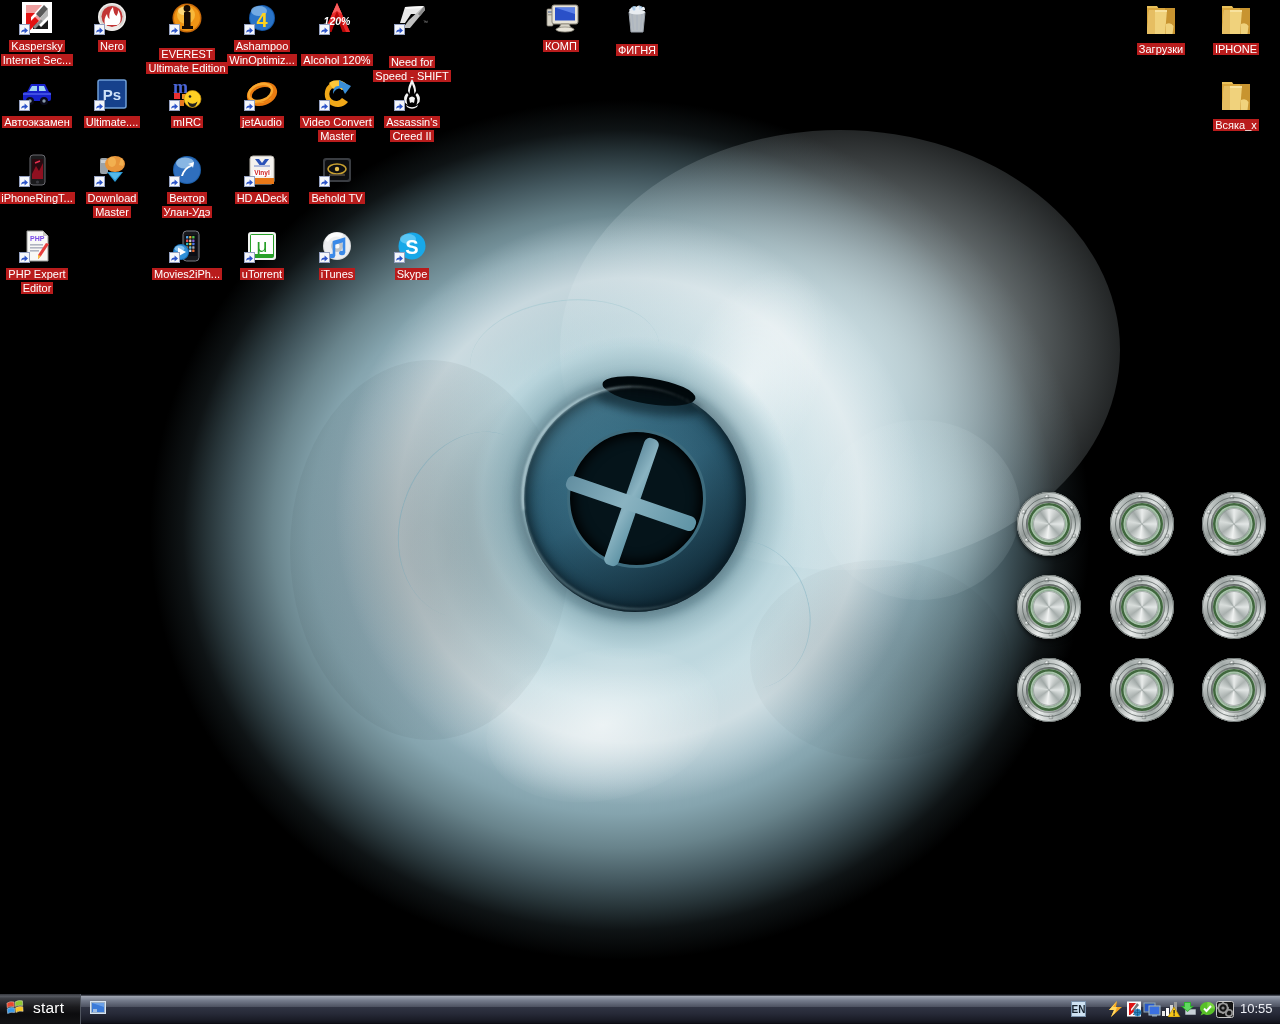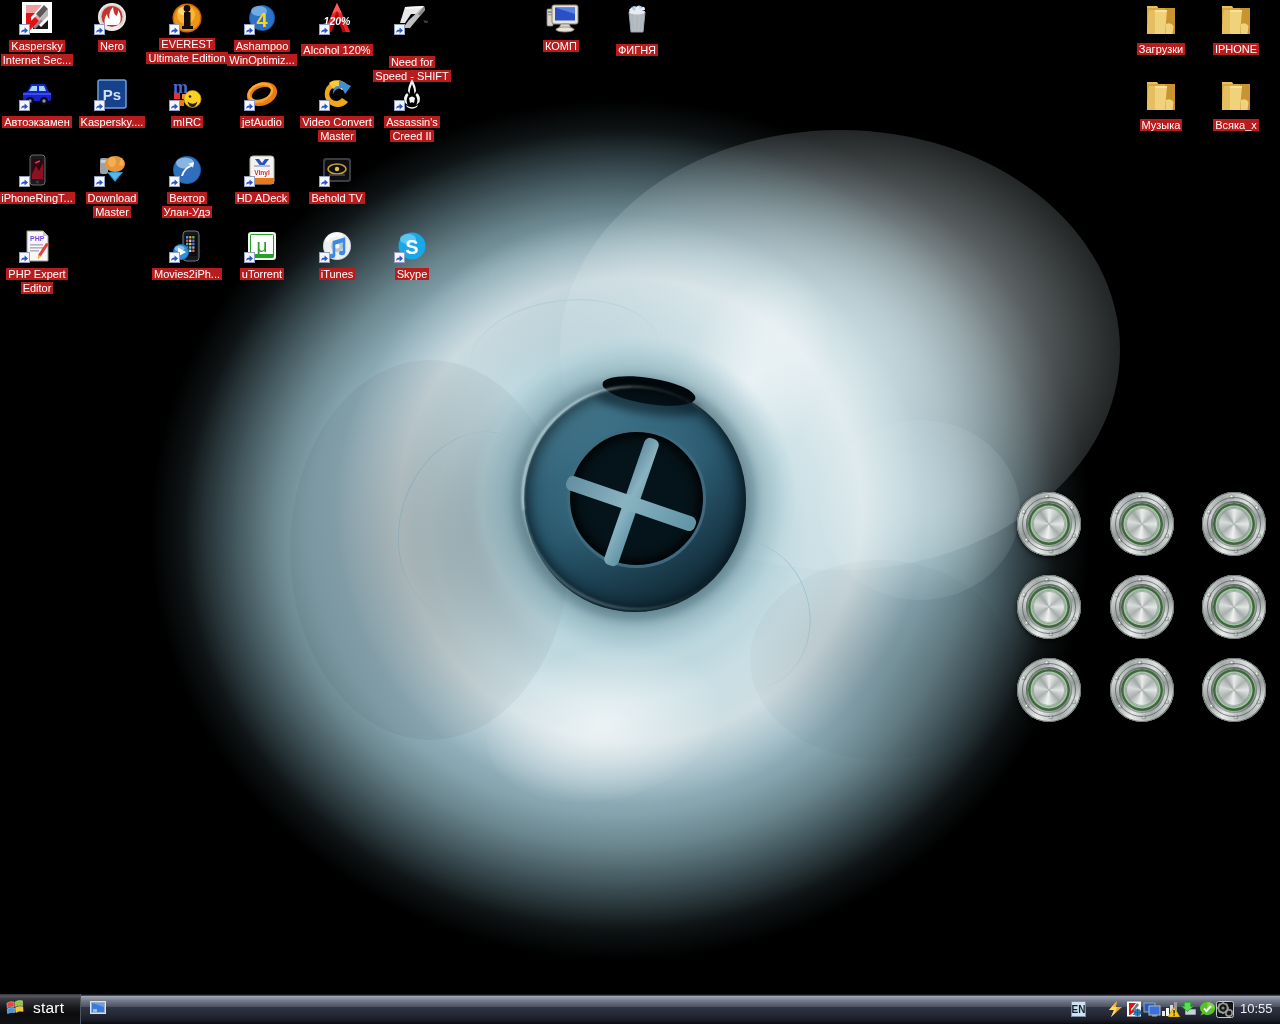--- a/index.html
+++ b/index.html
@@ -219,39 +219,39 @@
           <circle cx="16" cy="16" r="14.5" fill="#c86a0a"></circle>
           <circle cx="16" cy="16" r="13" fill="#ef9415"></circle>
           <circle cx="15" cy="13" r="9" fill="#f8b83a"></circle>
           <ellipse cx="13" cy="9" rx="6" ry="4" fill="#fcd97a"></ellipse>
           <rect x="13" y="10" width="6.5" height="16" rx="1" fill="#140a02"></rect>
           <circle cx="16" cy="6.5" r="3.4" fill="#140a02"></circle>
           <path d="M11 24 L22 24 L22 27 L11 27 Z" fill="#140a02"></path>
         </svg><svg class="sc" width="11" height="11" viewBox="0 0 11 11">
           <rect x="0.5" y="0.5" width="10" height="10" fill="#f4f6fa" stroke="#94a0c0"></rect>
           <path d="M2.2 8.8 Q2.2 5.6 5.6 5.6 L5.6 3.4 L9 6.6 L5.6 9.6 L5.6 7.4 Q3.6 7.2 2.2 8.8 Z" fill="#2a52c8"></path>
-        </svg></span><div class="lbl" style="margin-top:0"><span>EVEREST</span><br><span>Ultimate Edition</span></div></div>
+        </svg></span><div class="lbl" style="margin-top:10px"><span>EVEREST</span><br><span>Ultimate Edition</span></div></div>
 <div class="cell" style="left:207px;top:2px"><span class="ic" style="width:32px;height:32px"><svg width="32" height="32" viewBox="0 0 32 32">
           <circle cx="16" cy="16" r="13" fill="#1458a8"></circle>
           <circle cx="16" cy="16" r="12" fill="#2a74c8"></circle>
           <ellipse cx="13" cy="9" rx="8" ry="5" fill="#7fb4e8" opacity="0.85"></ellipse>
           <text x="16" y="25" font-size="20" font-weight="bold" fill="#ffd21f" text-anchor="middle" font-family="Liberation Sans">4</text>
         </svg><svg class="sc" width="11" height="11" viewBox="0 0 11 11">
           <rect x="0.5" y="0.5" width="10" height="10" fill="#f4f6fa" stroke="#94a0c0"></rect>
           <path d="M2.2 8.8 Q2.2 5.6 5.6 5.6 L5.6 3.4 L9 6.6 L5.6 9.6 L5.6 7.4 Q3.6 7.2 2.2 8.8 Z" fill="#2a52c8"></path>
         </svg></span><div class="lbl" style="margin-top:2px"><span>Ashampoo</span><br><span>WinOptimiz...</span></div></div>
 <div class="cell" style="left:282px;top:2px"><span class="ic" style="width:32px;height:32px"><svg width="32" height="32" viewBox="0 0 32 32">
           <path d="M16 1 L29 30 L21.5 30 L16 15 L10.5 30 L3 30 Z" fill="#b80808"></path>
           <path d="M16 1 L29 30 L25 30 L16 9 L7 30 L3 30 Z" fill="#e82828"></path>
           <path d="M16 1 L21 12 L16 9 L11 12 Z" fill="#f86060"></path>
           <text x="16" y="23" font-size="10.5" font-weight="bold" font-style="italic" fill="#fff" text-anchor="middle" font-family="Liberation Sans">120%</text>
         </svg><svg class="sc" width="11" height="11" viewBox="0 0 11 11">
           <rect x="0.5" y="0.5" width="10" height="10" fill="#f4f6fa" stroke="#94a0c0"></rect>
           <path d="M2.2 8.8 Q2.2 5.6 5.6 5.6 L5.6 3.4 L9 6.6 L5.6 9.6 L5.6 7.4 Q3.6 7.2 2.2 8.8 Z" fill="#2a52c8"></path>
-        </svg></span><div class="lbl" style="margin-top:6px"><span>Alcohol 120%</span></div></div>
+        </svg></span><div class="lbl" style="margin-top:16px"><span>Alcohol 120%</span></div></div>
 <div class="cell" style="left:357px;top:2px"><span class="ic" style="width:32px;height:32px"><svg width="32" height="32" viewBox="0 0 32 32">
           <path d="M9 5 L28 4 L22 12 L15 12 L9 21 L4 21 Z" fill="#e8e8e8"></path>
           <path d="M28 4 L29 8 L14 26 L7 26 L13 18 Z" fill="#c0c0c0"></path>
           <path d="M9 5 L28 4 L26 6 L10 7 Z" fill="#f8f8f8"></path>
           <path d="M28 4 L29 8 L24 14 L22 12 Z" fill="#8a8a8a"></path>
           <text x="27" y="22" font-size="5" fill="#9a9a9a" font-family="Liberation Sans">™</text>
         </svg><svg class="sc" width="11" height="11" viewBox="0 0 11 11">
           <rect x="0.5" y="0.5" width="10" height="10" fill="#f4f6fa" stroke="#94a0c0"></rect>
           <path d="M2.2 8.8 Q2.2 5.6 5.6 5.6 L5.6 3.4 L9 6.6 L5.6 9.6 L5.6 7.4 Q3.6 7.2 2.2 8.8 Z" fill="#2a52c8"></path>
         </svg></span><div class="lbl" style="margin-top:18px"><span>Need for</span><br><span>Speed - SHIFT</span></div></div>
@@ -269,21 +269,21 @@
           <rect x="0.5" y="0.5" width="10" height="10" fill="#f4f6fa" stroke="#94a0c0"></rect>
           <path d="M2.2 8.8 Q2.2 5.6 5.6 5.6 L5.6 3.4 L9 6.6 L5.6 9.6 L5.6 7.4 Q3.6 7.2 2.2 8.8 Z" fill="#2a52c8"></path>
         </svg></span><div class="lbl" style="margin-top:2px"><span>Автоэкзамен</span></div></div>
 <div class="cell" style="left:57px;top:78px"><span class="ic" style="width:32px;height:32px"><svg width="32" height="32" viewBox="0 0 32 32">
           <rect x="2" y="2" width="28" height="28" rx="2" fill="#16418c"></rect>
           <rect x="2" y="2" width="28" height="28" rx="2" fill="none" stroke="#6f9fd8" stroke-width="1.5"></rect>
           <text x="16" y="22" font-size="15" font-weight="bold" fill="#cfe2f8" text-anchor="middle" font-family="Liberation Sans">Ps</text>
         </svg><svg class="sc" width="11" height="11" viewBox="0 0 11 11">
           <rect x="0.5" y="0.5" width="10" height="10" fill="#f4f6fa" stroke="#94a0c0"></rect>
           <path d="M2.2 8.8 Q2.2 5.6 5.6 5.6 L5.6 3.4 L9 6.6 L5.6 9.6 L5.6 7.4 Q3.6 7.2 2.2 8.8 Z" fill="#2a52c8"></path>
-        </svg></span><div class="lbl" style="margin-top:2px"><span>Kaspersky....</span></div></div>
+        </svg></span><div class="lbl" style="margin-top:2px"><span>Ultimate....</span></div></div>
 <div class="cell" style="left:132px;top:78px"><span class="ic" style="width:32px;height:32px"><svg width="32" height="32" viewBox="0 0 32 32">
           <text x="2" y="15" font-size="18" font-weight="bold" fill="#4a66d8" font-family="Liberation Serif">m</text>
           <rect x="3" y="15" width="6" height="6" fill="#e83030"></rect>
           <rect x="4" y="22" width="9" height="6" fill="#e87820"></rect>
           <rect x="11" y="16" width="5" height="5" fill="#f09030"></rect>
           <circle cx="21.5" cy="21" r="8.5" fill="#ffd024"></circle>
           <circle cx="21.5" cy="21" r="8.5" fill="none" stroke="#c89010" stroke-width="0.7"></circle>
           <circle cx="19" cy="18.5" r="1.3" fill="#222"></circle>
           <path d="M16.5 23.5 q5 4.5 10 0 q-1.5 5.5 -5 5.5 q-3.5 0 -5-5.5z" fill="#222"></path>
         </svg><svg class="sc" width="11" height="11" viewBox="0 0 11 11">
@@ -471,29 +471,20 @@
         </svg></span><div class="lbl" style="margin-top:4px"><span>Загрузки</span></div></div>
 <div class="cell" style="left:1181px;top:3px"><span class="ic" style="width:32px;height:30px"><svg width="32" height="32" viewBox="0 0 32 32">
           <path d="M2 3 L12 3 L14 6 L2 6 Z" fill="#e8c05a"></path>
           <path d="M2 5 L20 5 L20 31 L2 31 Z" fill="#d9a73f"></path>
           <path d="M20 5 L30 5 L30 31 L20 31 Z" fill="#c89430"></path>
           <path d="M4 7 L22 7 L20 31 L2 31 Z" fill="#f0d27c"></path>
           <path d="M6 7 L22 7 L22 9 L6 9" fill="#f8e29e"></path>
           <path d="M4 7 L10 7 L10 31 L2 31 Z" fill="#e6be62"></path>
           <path d="M21 21 Q26 19 28.5 23 L27.5 31 L20.5 31 Z" fill="#f0d27c"></path>
         </svg></span><div class="lbl" style="margin-top:4px"><span>IPHONE</span></div></div>
-<div class="cell" style="left:1106px;top:79px"><span class="ic" style="width:32px;height:30px"><svg width="32" height="32" viewBox="0 0 32 32">
-          <path d="M2 3 L12 3 L14 6 L2 6 Z" fill="#e8c05a"></path>
-          <path d="M2 5 L20 5 L20 31 L2 31 Z" fill="#d9a73f"></path>
-          <path d="M20 5 L30 5 L30 31 L20 31 Z" fill="#c89430"></path>
-          <path d="M4 7 L22 7 L20 31 L2 31 Z" fill="#f0d27c"></path>
-          <path d="M6 7 L22 7 L22 9 L6 9" fill="#f8e29e"></path>
-          <path d="M4 7 L10 7 L10 31 L2 31 Z" fill="#e6be62"></path>
-          <path d="M21 21 Q26 19 28.5 23 L27.5 31 L20.5 31 Z" fill="#f0d27c"></path>
-        </svg></span><div class="lbl" style="margin-top:4px"><span>Музыка</span></div></div>
 <div class="cell" style="left:1181px;top:79px"><span class="ic" style="width:32px;height:30px"><svg width="32" height="32" viewBox="0 0 32 32">
           <path d="M2 3 L12 3 L14 6 L2 6 Z" fill="#e8c05a"></path>
           <path d="M2 5 L20 5 L20 31 L2 31 Z" fill="#d9a73f"></path>
           <path d="M20 5 L30 5 L30 31 L20 31 Z" fill="#c89430"></path>
           <path d="M4 7 L22 7 L20 31 L2 31 Z" fill="#f0d27c"></path>
           <path d="M6 7 L22 7 L22 9 L6 9" fill="#f8e29e"></path>
           <path d="M4 7 L10 7 L10 31 L2 31 Z" fill="#e6be62"></path>
           <path d="M21 21 Q26 19 28.5 23 L27.5 31 L20.5 31 Z" fill="#f0d27c"></path>
         </svg></span><div class="lbl" style="margin-top:4px"><span>Всяка_х</span></div></div>
  <div id="tbar"></div>

